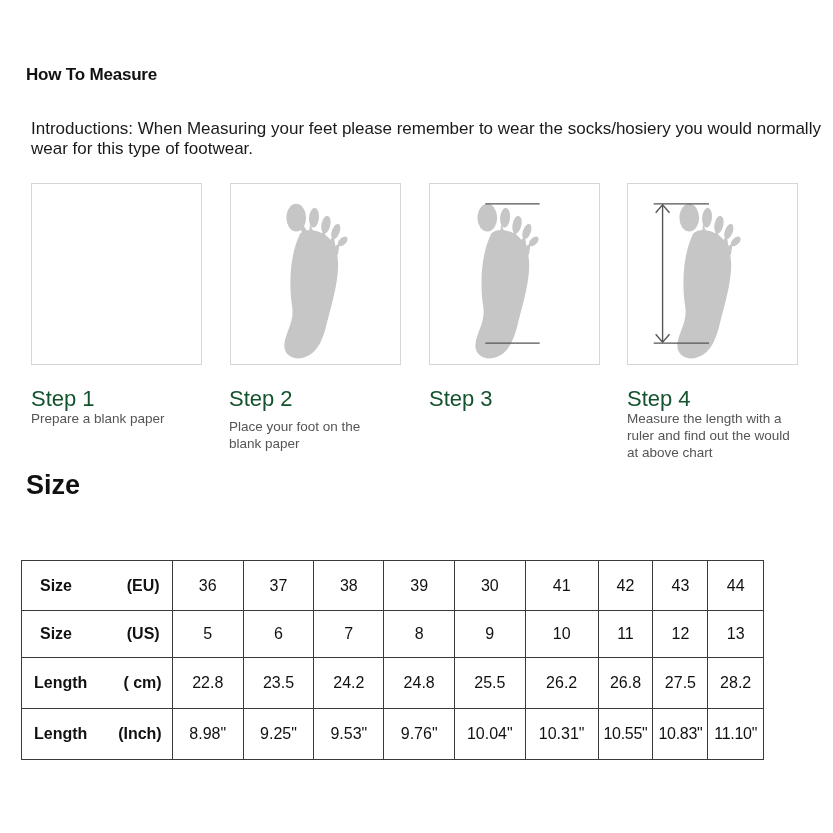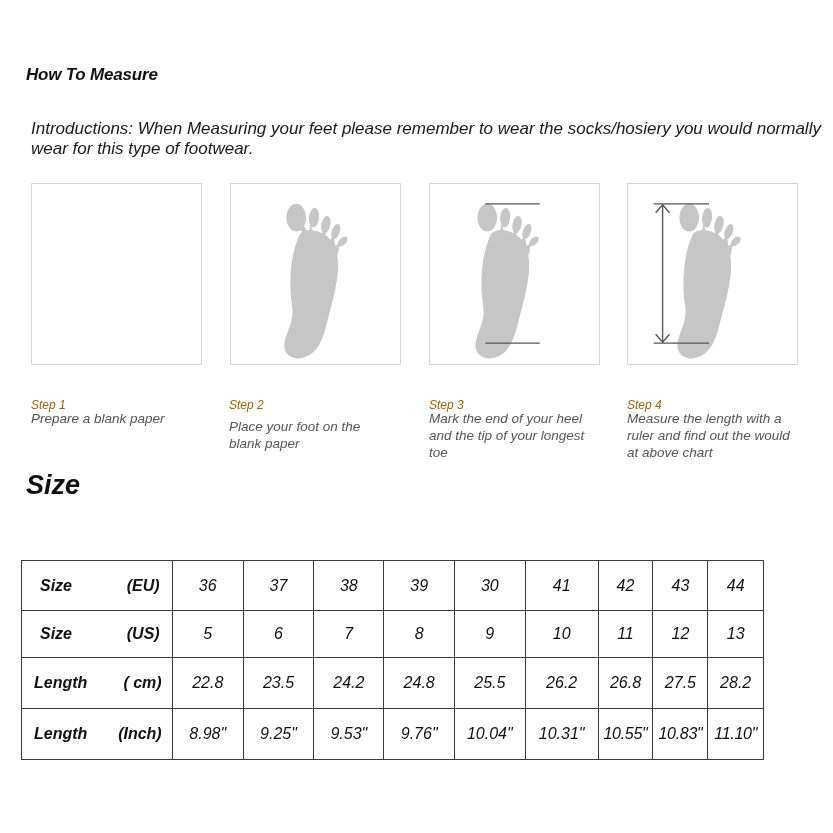--- a/index.html
+++ b/index.html
@@ -3,41 +3,41 @@
   <meta charset="utf-8">
   <style>
     * { margin: 0; padding: 0; box-sizing: border-box; }
     html, body {
       width: 833px; height: 833px;
       background: #ffffff;
       overflow: hidden;
       font-family: "Liberation Sans", sans-serif;
       color: #111111;
     }
-    .page { position: relative; width: 764px; height: 833px; font-style: italic; }
+    .page { position: relative; width: 764px; height: 833px; }
 
     .how-title {
       position: absolute; left: 26px; top: 65px;
       font-size: 17px; font-weight: bold; color: #111;
       letter-spacing: -0.2px;
     }
     .intro {
       position: absolute; left: 31px; top: 119px; width: 790px;
       font-size: 17px; line-height: 20px; color: #1a1a1a;
     }
 
     .step-box {
       position: absolute; top: 183px; width: 171px; height: 182px;
       border: 1.5px solid #d6d6d6; background: #fff;
     }
     .step-box svg { position: absolute; left: 0; top: 0; width: 100%; height: 100%; }
 
     .step-title {
-      position: absolute; top: 398px;
-      font-size: 12px; color: #a16207;
+      position: absolute; top: 386px;
+      font-size: 22px; color: #14532d;
     }
     .step-desc {
       position: absolute; top: 410px; width: 175px;
       font-size: 13.5px; line-height: 17px; color: #555;
     }
 
     .size-title {
       position: absolute; left: 26px; top: 470px;
       font-size: 27px; font-weight: bold; color: #111;
     }
@@ -131,21 +131,20 @@
     </svg>
   </div>
 
   <div class="step-title" style="left:31px;">Step 1</div>
   <div class="step-desc" style="left:31px;">Prepare a blank paper</div>
 
   <div class="step-title" style="left:229px;">Step 2</div>
   <div class="step-desc" style="left:229px; width:150px;margin-top:8px;">Place your foot on the blank paper</div>
 
   <div class="step-title" style="left:429px;">Step 3</div>
-  <div class="step-desc" style="left:429px; width:175px;">Mark the end of your heel and the tip of your longest toe</div>
 
   <div class="step-title" style="left:627px;">Step 4</div>
   <div class="step-desc" style="left:627px; width:175px;">Measure the length with a ruler and find out the would at above chart</div>
 
   <div class="size-title">Size</div>
 
   <table class="size-table">
     <colgroup>
       <col style="width:157px">
       <col style="width:78px">

